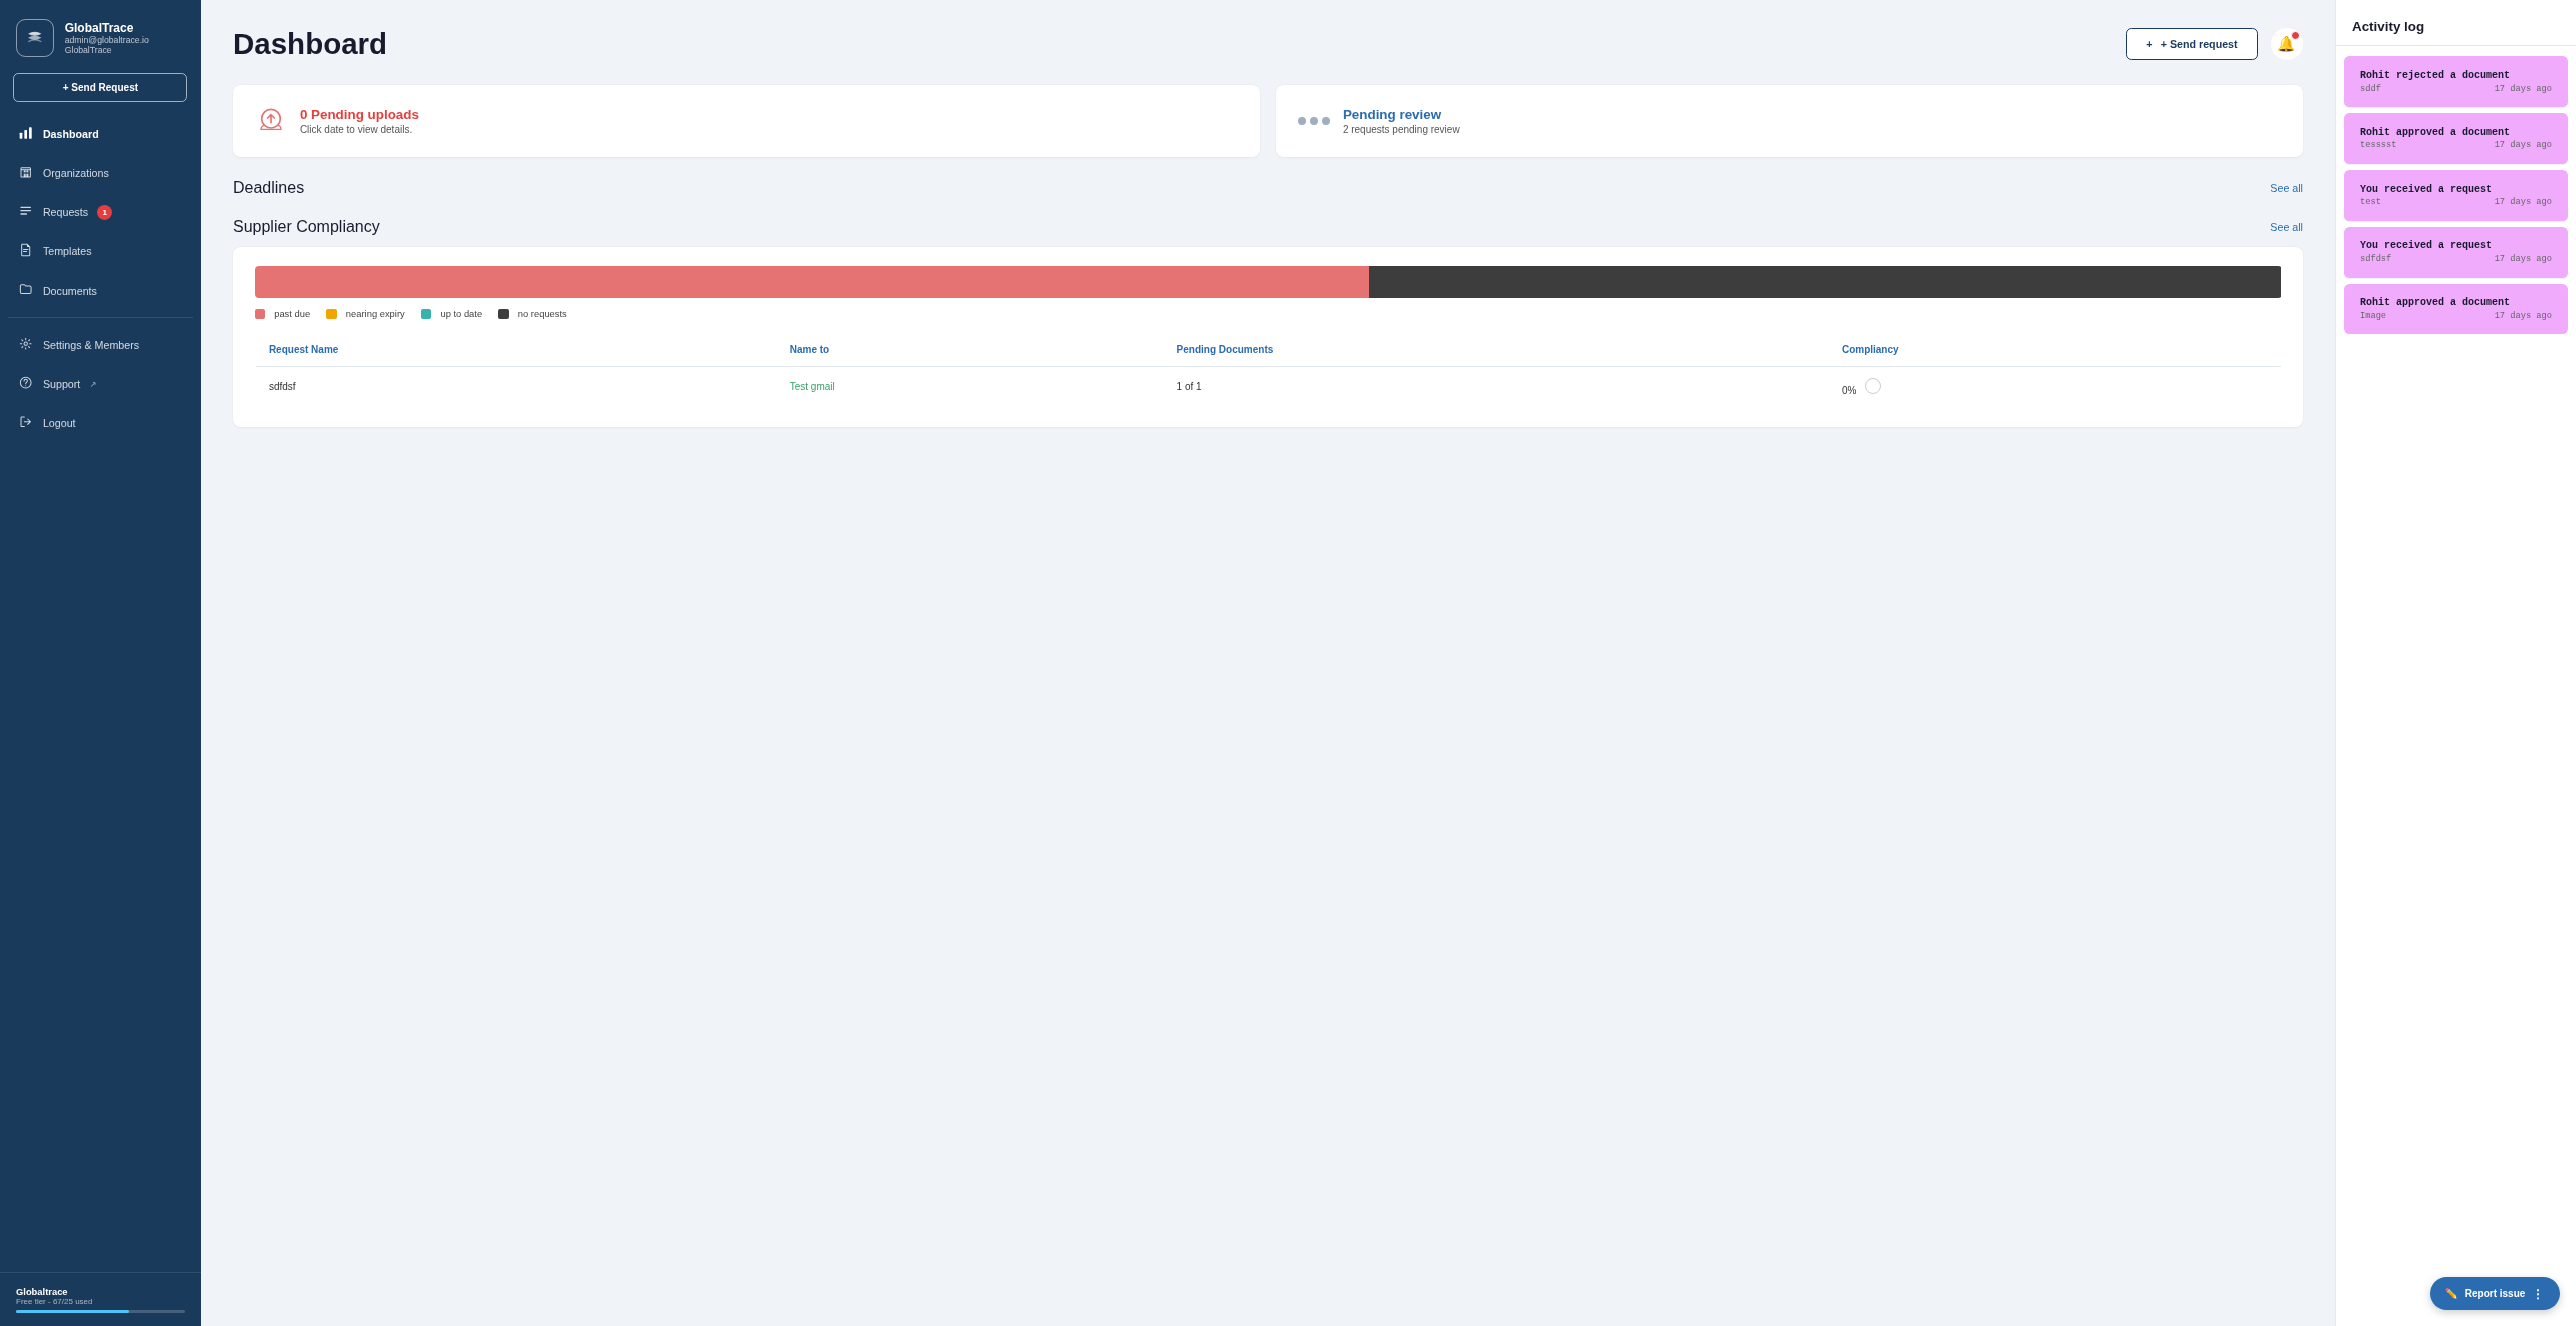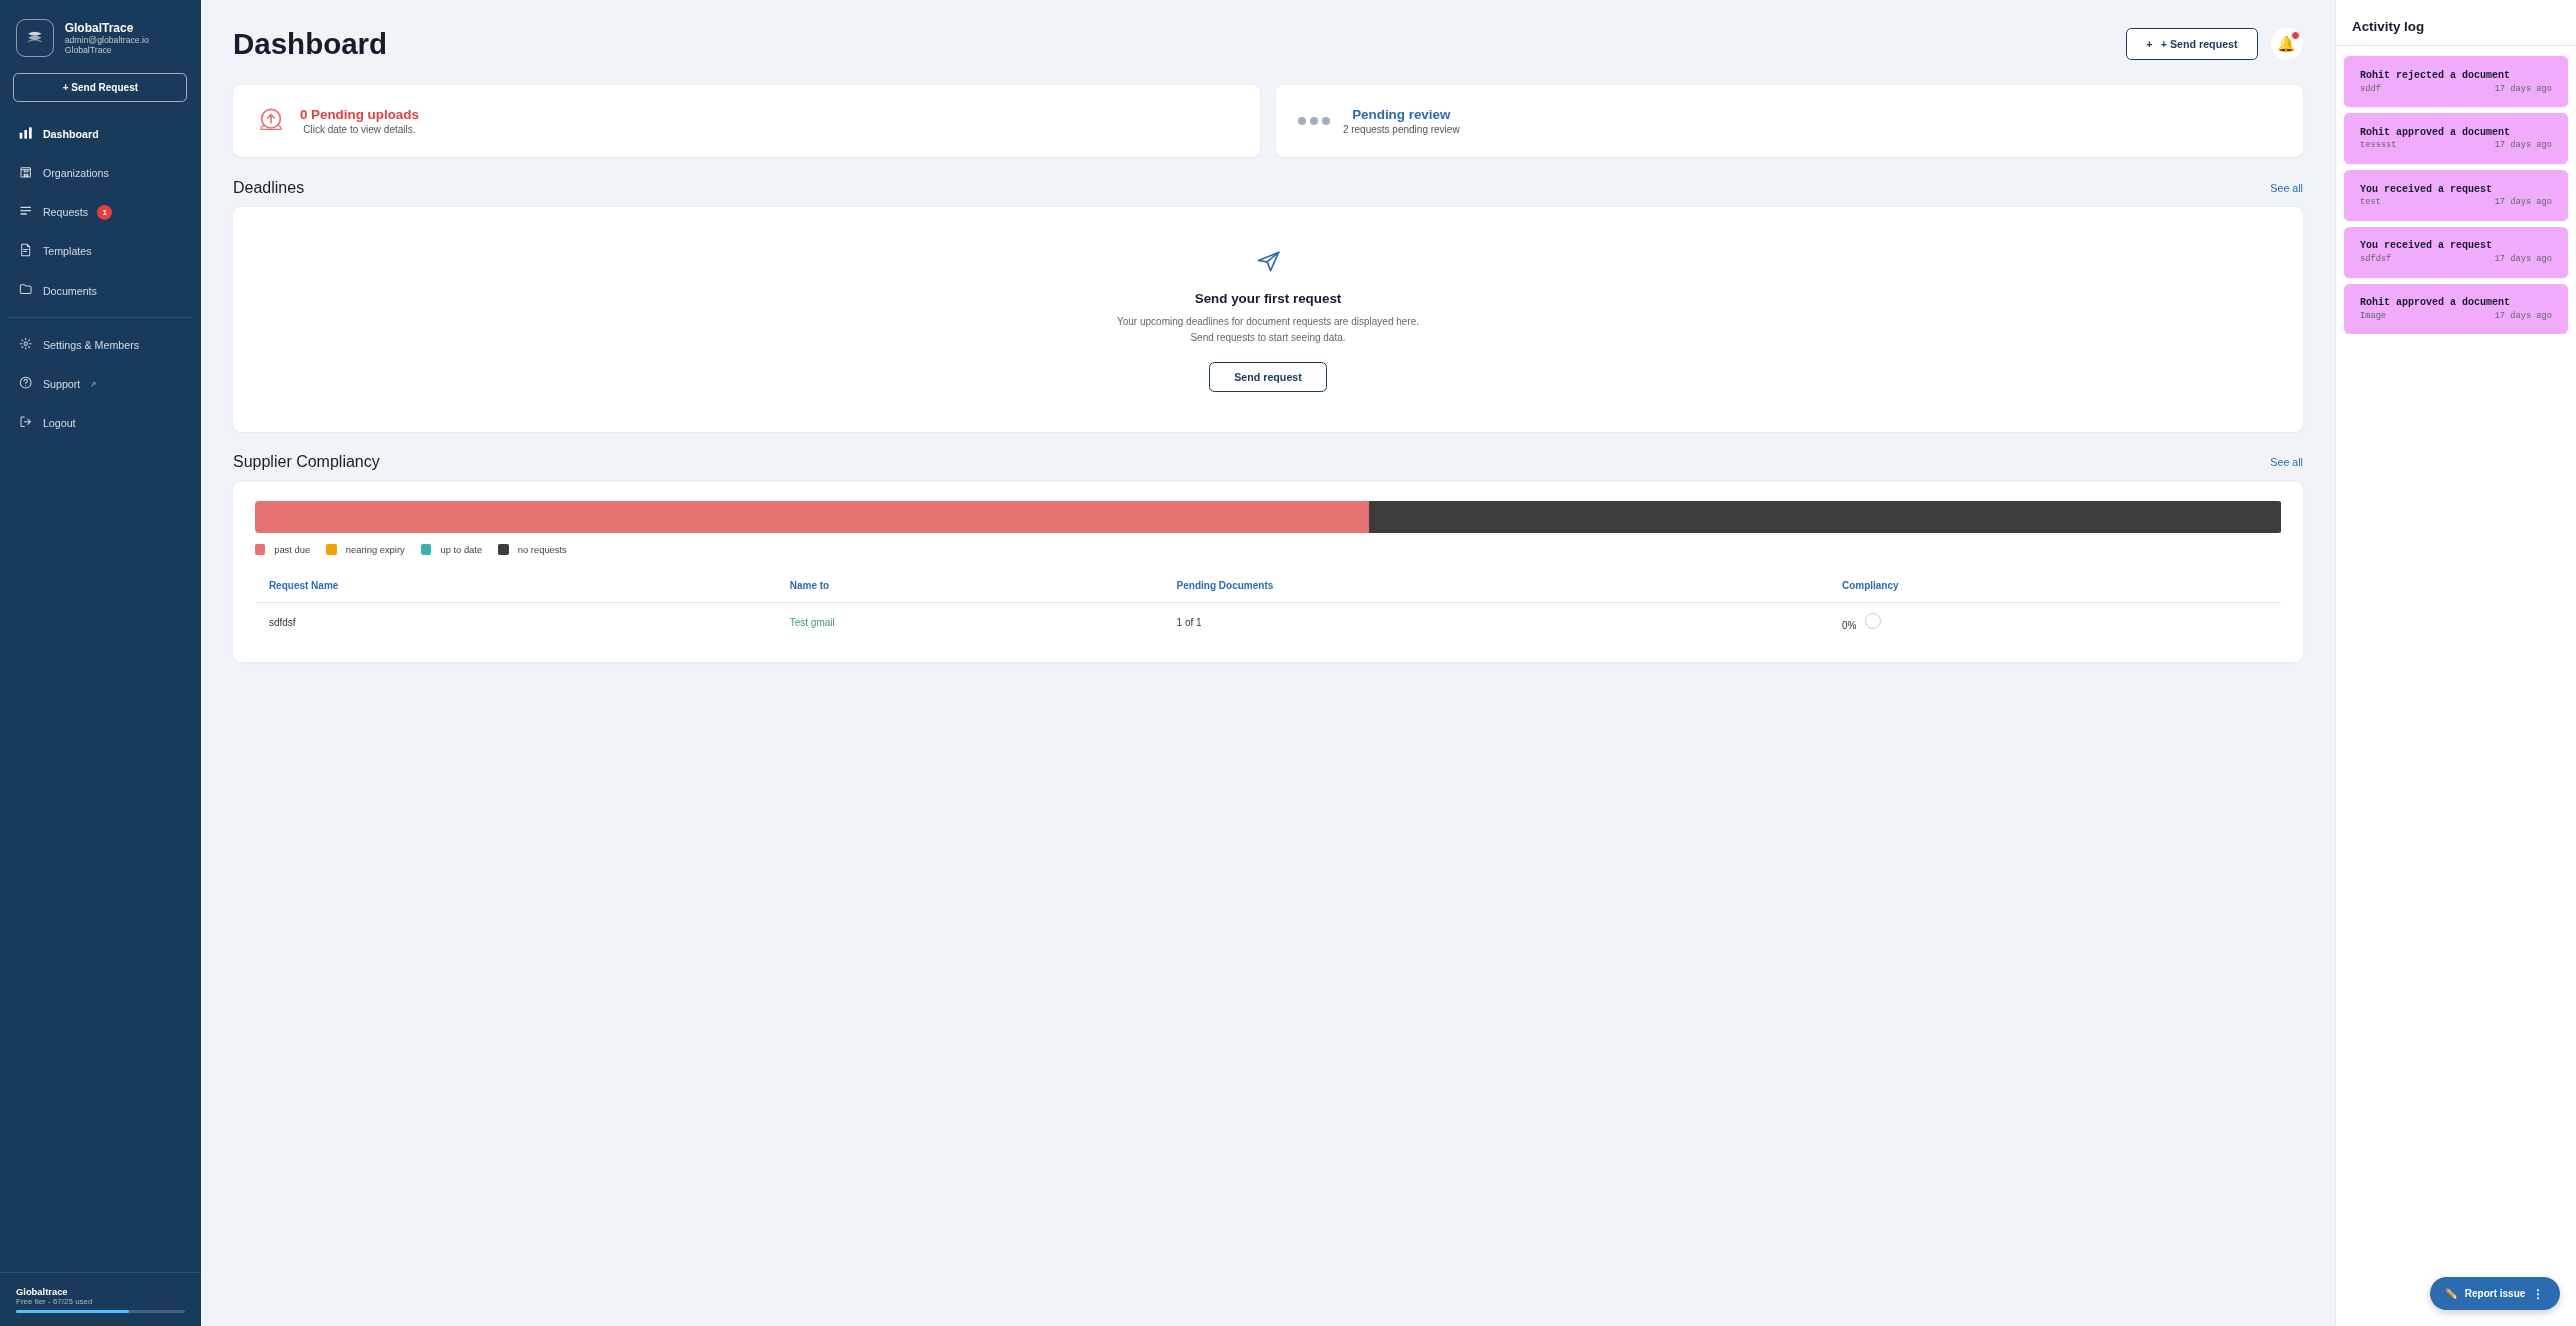--- a/index.html
+++ b/index.html
@@ -156,21 +156,20 @@
     }
     .card {
       background: white;
       border-radius: 8px;
       padding: 19px 21.5px;
       flex: 1;
       display: flex;
       align-items: center;
       gap: 13.4px;
       box-shadow: 0 0.7px 2.7px rgba(0,0,0,0.06);
-      text-align: center;
     }
     .card-text h3 { font-size: 13.4px; font-weight: 700; }
     .card-text p { font-size: 10px; color: #555; margin-top: 2.7px; }
     .pending-uploads-title { color: #e53e3e; }
     .pending-review-title { color: #2b6cb0; }
 
     
     .section { margin-bottom: 21.5px; }
     .section-header {
       display: flex;
@@ -489,33 +488,20 @@
             <h3 class="pending-review-title">Pending review</h3>
             <p>2 requests pending review</p>
           </div>
         </div>
       </div>
 
       <div class="section">
         <div class="section-header">
           <h2 class="section-title">Deadlines</h2>
           <a class="see-all-link">See all</a>
-        </div>
-        <div class="empty-card">
-          <div class="empty-icon">
-            <svg width="27" height="27" viewBox="0 0 40 40" fill="none">
-              <path d="M5 20L35 8L23 35L18 22L5 20z" fill="none" stroke="#2b6cb0" stroke-width="2.5" stroke-linejoin="round"></path>
-              <path d="M18 22L35 8" stroke="#2b6cb0" stroke-width="2.5" stroke-linecap="round"></path>
-            </svg>
-          </div>
-          <h3 class="empty-title">Send your first request</h3>
-          <p class="empty-desc">
-            Your upcoming deadlines for document requests are displayed here.<br>Send requests to start seeing data.
-          </p>
-          <button class="empty-btn">Send request</button>
         </div>
       </div>
 
       <div class="section">
         <div class="section-header">
           <h2 class="section-title">Supplier Compliancy</h2>
           <a class="see-all-link">See all</a>
         </div>
         <div class="compliance-bar-container">
           <div class="compliance-bar">

